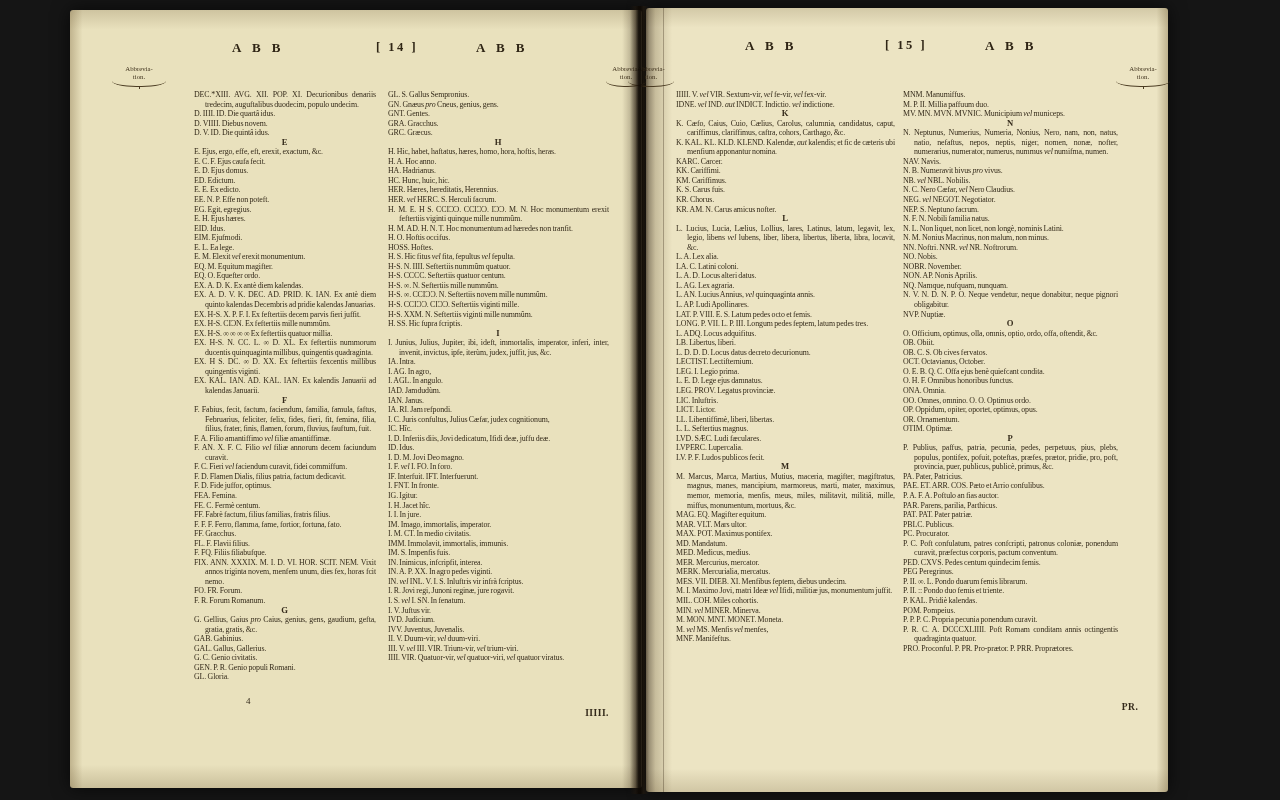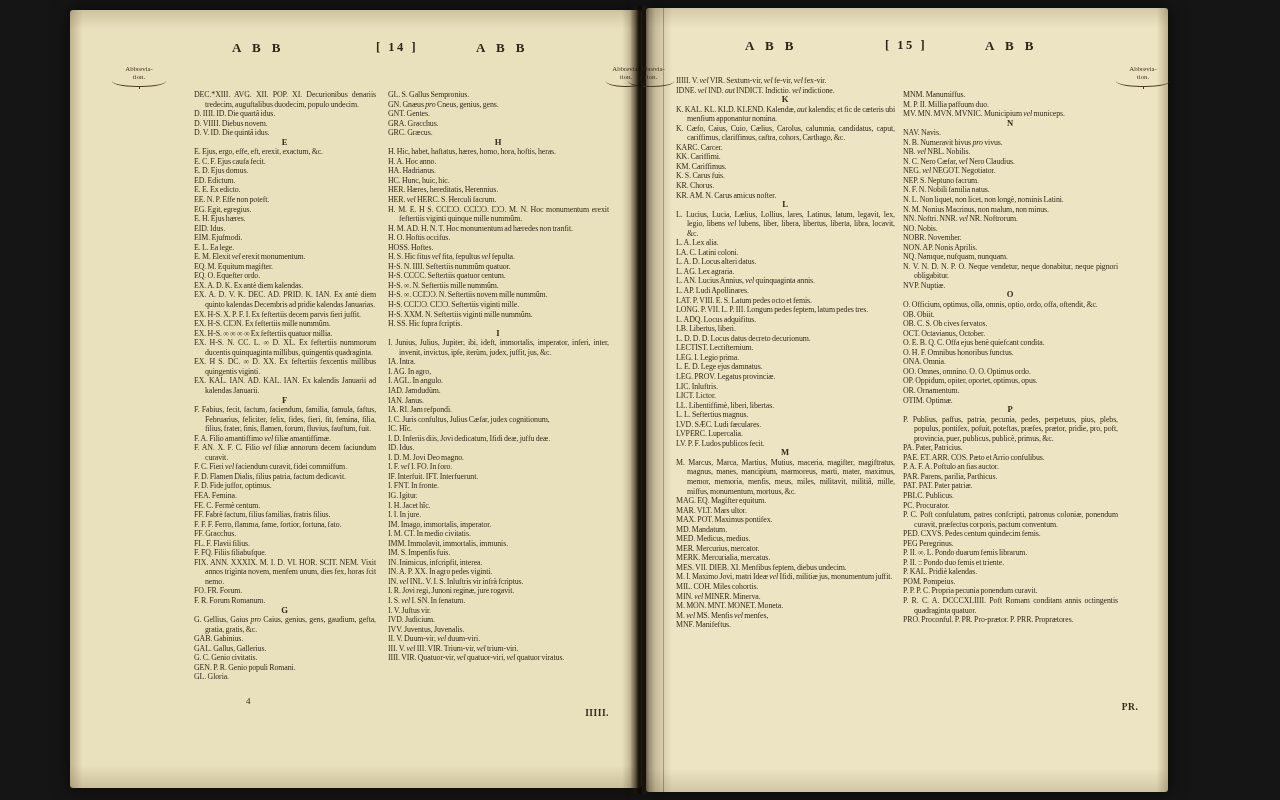--- a/index.html
+++ b/index.html
@@ -247,26 +247,26 @@
       <span>tion.</span>
       <div class="brace"></div>
     </div>
 
     <div class="margin-note" style="left:470px;top:57px">
       <span>Abbrevia-</span><br>
       <span>tion.</span>
       <div class="brace"></div>
     </div>
 
-    <div class="col" style="left:30px;top:48px;width:219px;height:650px">
+    <div class="col" style="left:30px;top:62px;width:219px;height:650px">
         <p class="entry">IIIII. V. <i>vel</i> VIR. Sextum-vir, <i>vel</i> fe-vir, <i>vel</i> fex-vir.</p>
         <p class="entry">IDNE. <i>vel</i> IND. <i>aut</i> INDICT. Indictio. <i>vel</i> indictione.</p>
         <div class="section-letter">K</div>
+        <p class="entry">K. Cæfo, Caius, Cuio, Cælius, Carolus, calumnia, candidatus, caput, cariffimus, clariffimus, caftra, cohors, Carthago, &amp;c.</p>
         <p class="entry">K. KAL. KL. KLD. KLEND. Kalendæ, <i>aut</i> kalendis; et fic de cæteris ubi menfium apponantur nomina.</p>
-        <p class="entry">K. Cæfo, Caius, Cuio, Cælius, Carolus, calumnia, candidatus, caput, cariffimus, clariffimus, caftra, cohors, Carthago, &amp;c.</p>
         <p class="entry">KARC. Carcer.</p>
         <p class="entry">KK. Cariffimi.</p>
         <p class="entry">KM. Cariffimus.</p>
         <p class="entry">K. S. Carus fuis.</p>
         <p class="entry">KR. Chorus.</p>
         <p class="entry">KR. AM. N. Carus amicus nofter.</p>
         <div class="section-letter">L</div>
         <p class="entry">L. Lucius, Lucia, Lælius, Lollius, lares, Latinus, latum, legavit, lex, legio, libens <i>vel</i> lubens, liber, libera, libertus, liberta, libra, locavit, &amp;c.</p>
         <p class="entry">L. A. Lex alia.</p>
         <p class="entry">LA. C. Latini coloni.</p>
@@ -306,20 +306,21 @@
         <p class="entry">M. MON. MNT. MONET. Moneta.</p>
         <p class="entry">M. <i>vel</i> MS. Menfis <i>vel</i> menfes,</p>
         <p class="entry">MNF. Manifeftus.</p>
       </div>
 
     <div class="col" style="left:257px;top:62px;width:215px;height:660px">
         <p class="entry">MNM. Manumiffus.</p>
         <p class="entry">M. P. II. Millia paffuum duo.</p>
         <p class="entry">MV. MN. MVN. MVNIC. Municipium <i>vel</i> municeps.</p>
         <div class="section-letter">N</div>
+        <p class="entry">N. Neptunus, Numerius, Numeria, Nonius, Nero, nam, non, natus, natio, nefaftus, nepos, neptis, niger, nomen, nonæ, nofter, numerarius, numerator, numerus, nummus <i>vel</i> numifma, numen.</p>
         <p class="entry">NAV. Navis.</p>
         <p class="entry">N. B. Numeravit bivus <i>pro</i> vivus.</p>
         <p class="entry">NB. <i>vel</i> NBL. Nobilis.</p>
         <p class="entry">N. C. Nero Cæfar, <i>vel</i> Nero Claudius.</p>
         <p class="entry">NEG. <i>vel</i> NEGOT. Negotiator.</p>
         <p class="entry">NEP. S. Neptuno facrum.</p>
         <p class="entry">N. F. N. Nobili familia natus.</p>
         <p class="entry">N. L. Non liquet, non licet, non longè, nominis Latini.</p>
         <p class="entry">N. M. Nonius Macrinus, non malum, non minus.</p>
         <p class="entry">NN. Noftri. NNR. <i>vel</i> NR. Noftrorum.</p>

